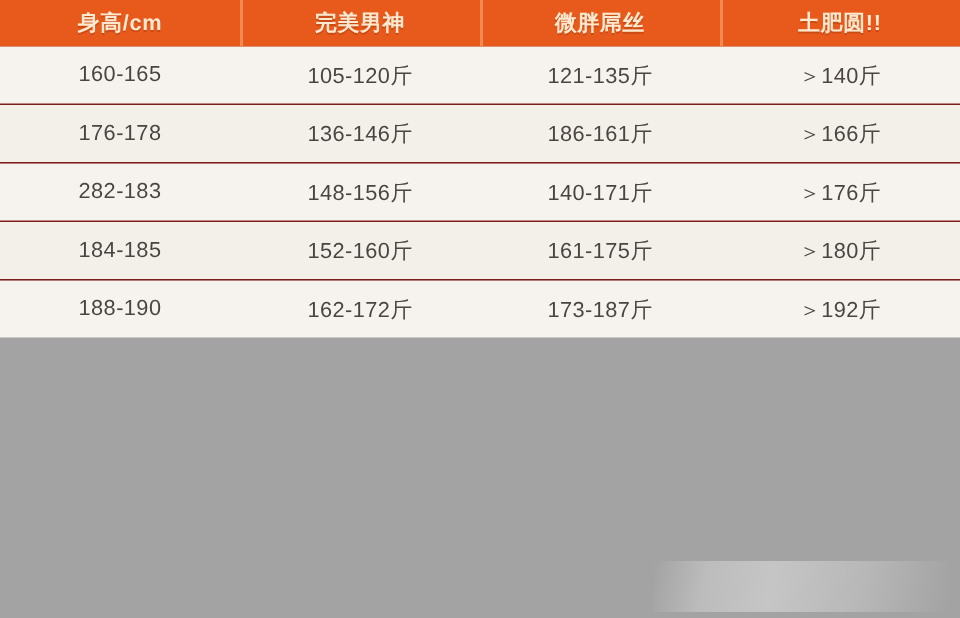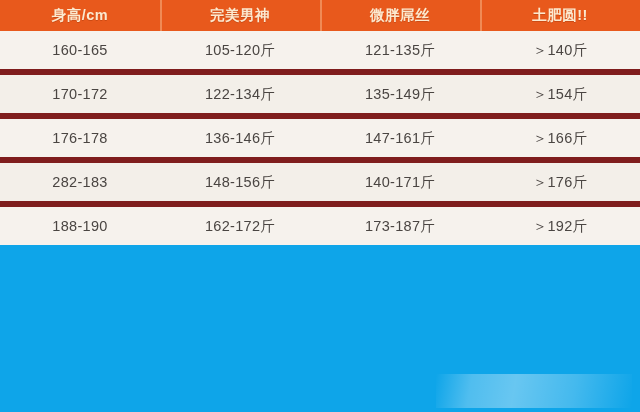--- a/index.html
+++ b/index.html
@@ -8,21 +8,21 @@
     background: #ffffff;
   }
   body {
     font-family: "Liberation Sans", "DejaVu Sans", sans-serif;
   }
   .sheet {
     position: relative;
     width: 640px;
     height: 412px;
     overflow: hidden;
-    background: #0ea5e9;
+    background: #a3a3a3;
   }
   .bmi-table {
     width: 640px;
     border-collapse: collapse;
     table-layout: fixed;
   }
   .bmi-table col {
     width: 160px;
   }
 
@@ -61,21 +61,21 @@
     height: 38px;
   }
   tbody td {
     height: 38px;
     padding: 0;
     text-align: center;
     vertical-align: middle;
     font-size: 14.5px;
     color: #4a4542;
     background: #f6f2ed;
-    border-bottom: 6px solid #7f1d1d;
+    border-bottom: 1px solid #7f1d1d;
     letter-spacing: 0.3px;
   }
   tbody tr:nth-child(even) td {
     background: #f3efe9;
   }
   tbody tr:last-child td {
     border-bottom: none;
   }
 
   
@@ -134,36 +134,36 @@
     </thead>
 
     <tbody>
       <tr>
         <td>160-165</td>
         <td>105-120斤</td>
         <td>121-135斤</td>
         <td>＞140斤</td>
       </tr>
       <tr>
-        <td>170-172</td>
-        <td>122-134斤</td>
-        <td>135-149斤</td>
-        <td>＞154斤</td>
-      </tr>
-      <tr>
         <td>176-178</td>
         <td>136-146斤</td>
-        <td>147-161斤</td>
+        <td>186-161斤</td>
         <td>＞166斤</td>
       </tr>
       <tr>
         <td>282-183</td>
         <td>148-156斤</td>
         <td>140-171斤</td>
         <td>＞176斤</td>
+      </tr>
+      <tr>
+        <td>184-185</td>
+        <td>152-160斤</td>
+        <td>161-175斤</td>
+        <td>＞180斤</td>
       </tr>
       <tr>
         <td>188-190</td>
         <td>162-172斤</td>
         <td>173-187斤</td>
         <td>＞192斤</td>
       </tr>
     </tbody>
   </table>
 

